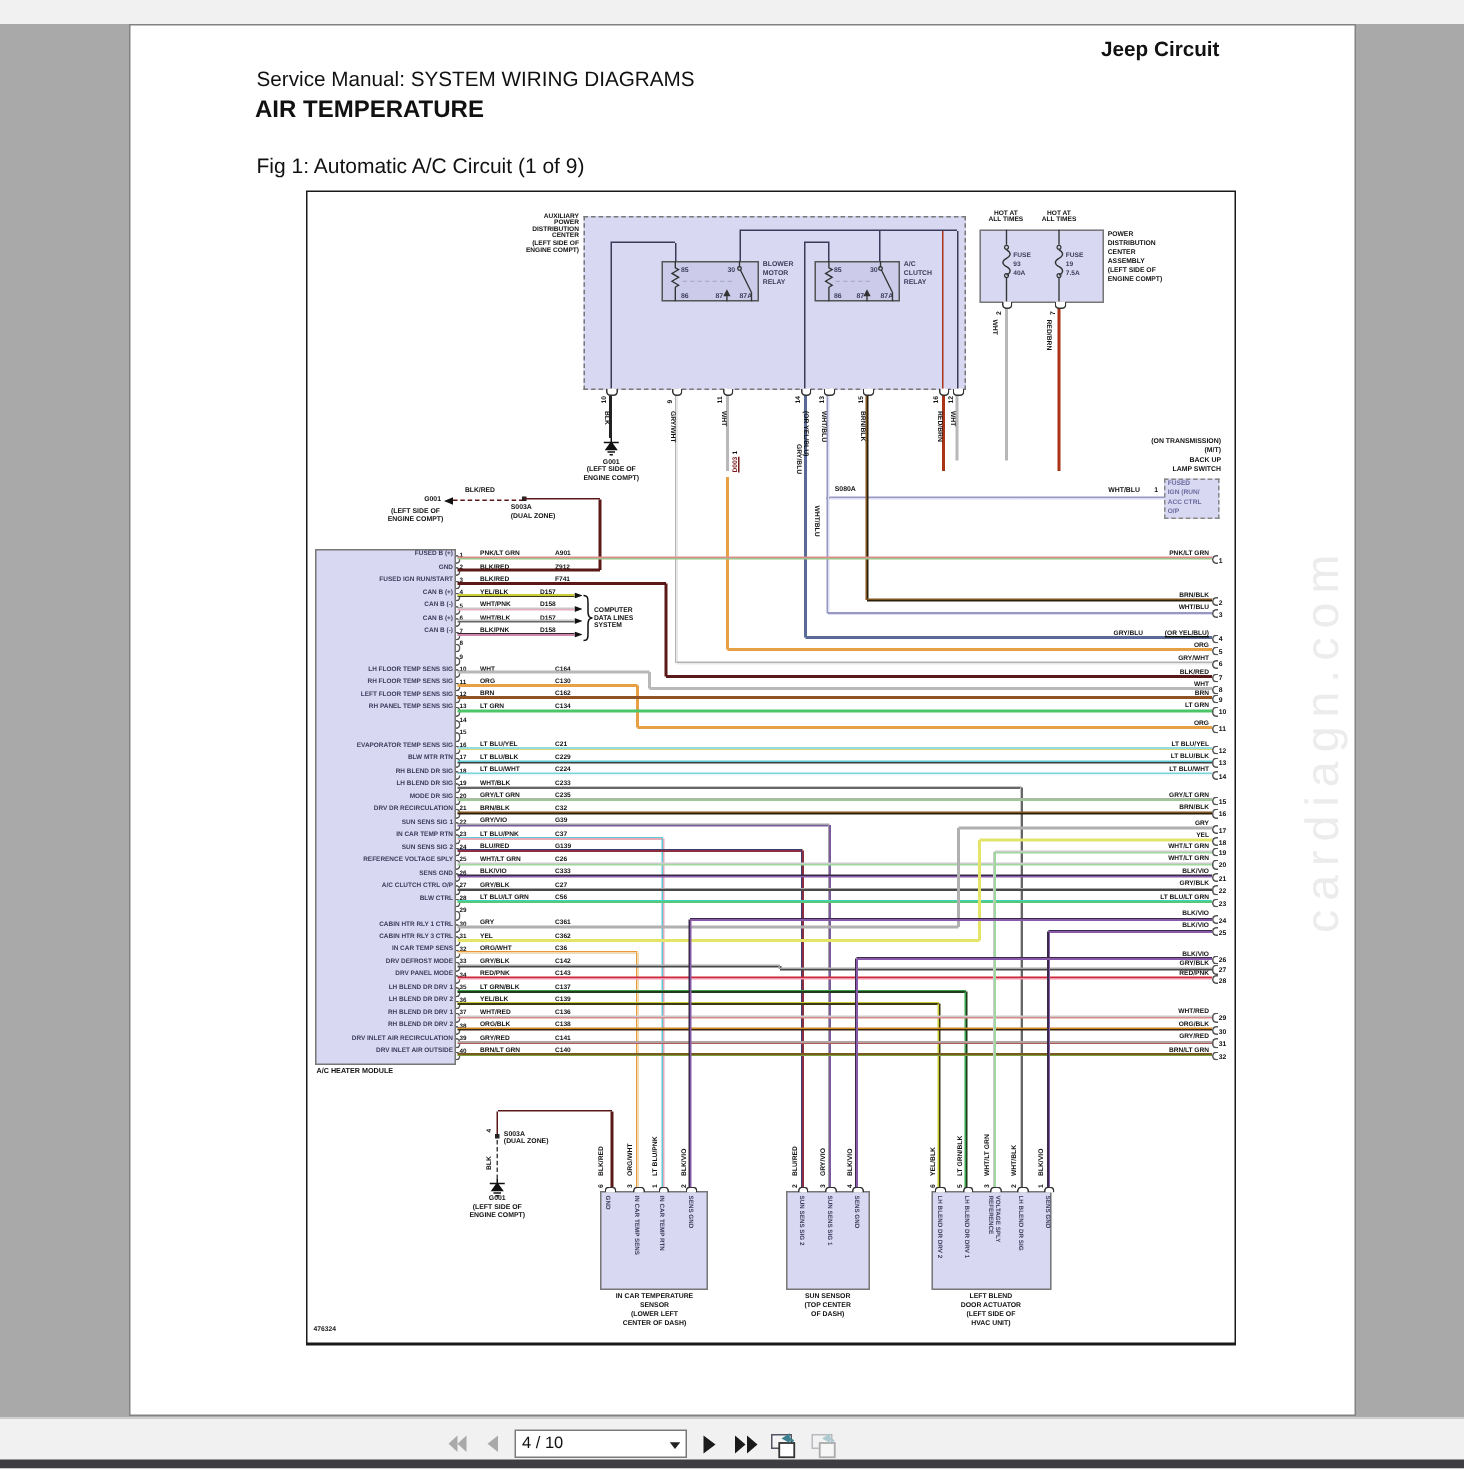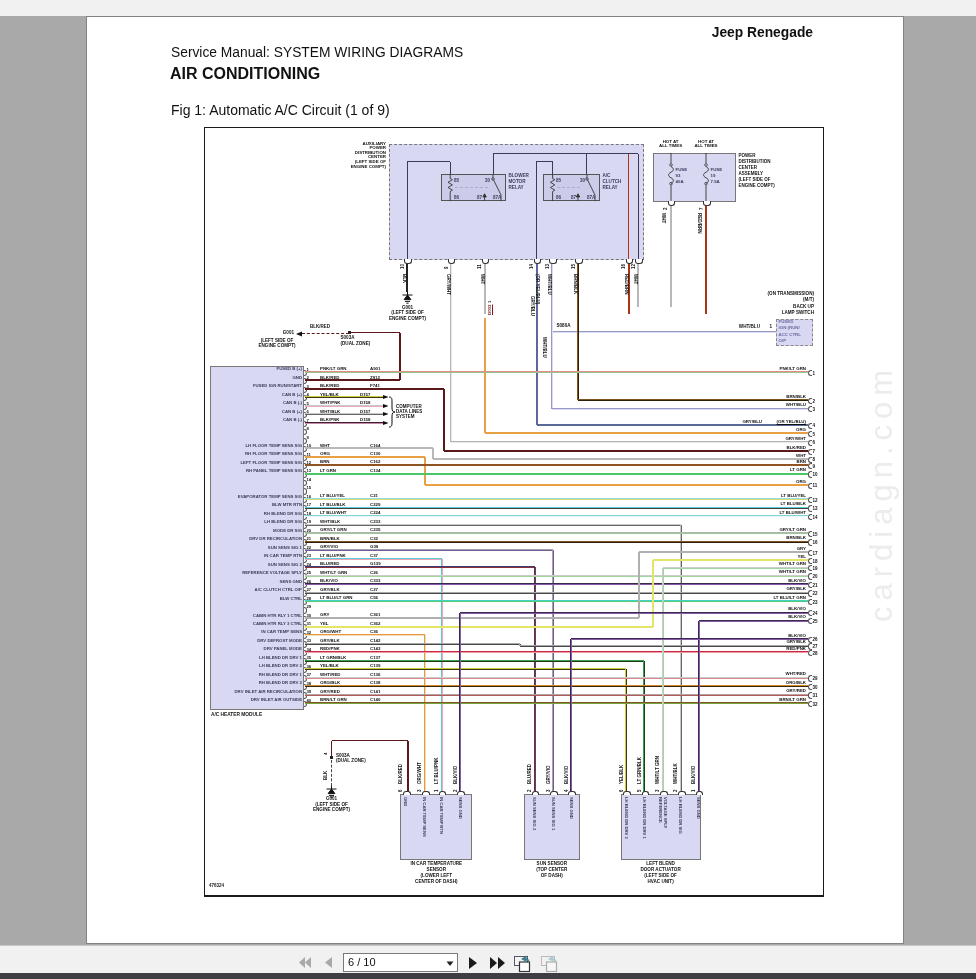--- a/index.html
+++ b/index.html
@@ -7,38 +7,38 @@
 .vt{white-space:nowrap;line-height:1;transform:rotate(-90deg);transform-origin:0 0}
 .vt90{white-space:nowrap;line-height:1;transform:rotate(90deg);transform-origin:0 0}
 .cr{width:2.2px;height:4.4px;border:0.8px solid #555;border-left:none;border-radius:0 3px 3px 0;background:transparent}
 .cl{width:2.2px;height:4.4px;border:0.8px solid #555;border-right:none;border-radius:3px 0 0 3px;background:transparent}
 .bump{width:5.5px;height:3.6px;border:0.9px solid #333;border-bottom:none;border-radius:3px 3px 0 0;background:#fff}
 .bumpd{width:5.5px;height:3.6px;border:0.9px solid #333;border-top:none;border-radius:0 0 3px 3px;background:#fff}
 </style></head><body>
 <div style="left:0;top:0;width:976px;height:16px;background:#f1f1f1;"></div>
 <div style="left:0;top:16px;width:976px;height:929px;background:#a9a9a9;"></div>
 <div style="left:86px;top:16px;width:818px;height:928px;background:#fff;border:1px solid #828282;box-sizing:border-box;"></div>
-<div class="t" style="left:693px;top:25.5px;width:120px;text-align:right;font-size:13.8px;font-weight:bold;color:#111;">Jeep Renegade</div>
+<div class="t" style="left:693px;top:25.5px;width:120px;text-align:right;font-size:13.8px;font-weight:bold;color:#111;">Jeep Circuit</div>
 <div class="t" style="left:171px;top:46px;font-size:13.8px;color:#111;">Service Manual: SYSTEM WIRING DIAGRAMS</div>
-<div class="t" style="left:170px;top:66px;font-size:16px;font-weight:bold;color:#111;">AIR CONDITIONING</div>
+<div class="t" style="left:170px;top:66px;font-size:16px;font-weight:bold;color:#111;">AIR TEMPERATURE</div>
 <div class="t" style="left:171px;top:103px;font-size:14px;color:#111;">Fig 1: Automatic A/C Circuit (1 of 9)</div>
 <div class="t" style="left:866px;top:622px;font-size:31px;color:#ececec;font-weight:normal;transform:rotate(-90deg);transform-origin:left top;letter-spacing:6px;">cardiagn.com</div>
 <div style="left:204px;top:127px;width:618px;height:767px;border:1px solid #1a1a1a;border-bottom-width:2px;background:transparent;"></div>
 <div class="t" style="left:209px;top:884px;font-size:4.5px;font-weight:bold;color:#222;">476324</div>
 <div style="left:0;top:945px;width:976px;height:28px;background:#f1f1f1;border-top:1px solid #c8c8c8;box-sizing:border-box;"></div>
 <div style="left:0;top:973px;width:976px;height:6px;background:#3e3e42;"></div>
 <svg style="left:297px;top:956px;" width="16" height="13">
     <path d="M8 1 L2 6.5 L8 12 Z" fill="#a9a9a9"></path>
     <path d="M14 1 L8 6.5 L14 12 Z" fill="#a9a9a9"></path>
   </svg>
 <svg style="left:322px;top:956px;" width="12" height="13">
     <path d="M10 1 L3 6.5 L10 12 Z" fill="#a9a9a9"></path>
   </svg>
 <div style="left:343px;top:953px;width:115px;height:19px;background:#fff;border:1px solid #7a7a7a;box-sizing:border-box;"></div>
-<div class="t" style="left:348px;top:957px;font-size:11px;color:#111;">6 / 10</div>
+<div class="t" style="left:348px;top:957px;font-size:11px;color:#111;">4 / 10</div>
 <svg style="left:446px;top:961px;" width="8" height="6">
     <path d="M0.5 0.5 L4 5 L7.5 0.5 Z" fill="#222"></path>
   </svg>
 <svg style="left:467px;top:956px;" width="12" height="14">
     <path d="M2 1 L10 7 L2 13 Z" fill="#1a1a1a"></path>
   </svg>
 <svg style="left:489px;top:956px;" width="18" height="14">
     <path d="M1 1 L8 7 L1 13 Z" fill="#1a1a1a"></path>
     <path d="M9 1 L16 7 L9 13 Z" fill="#1a1a1a"></path>
   </svg>

